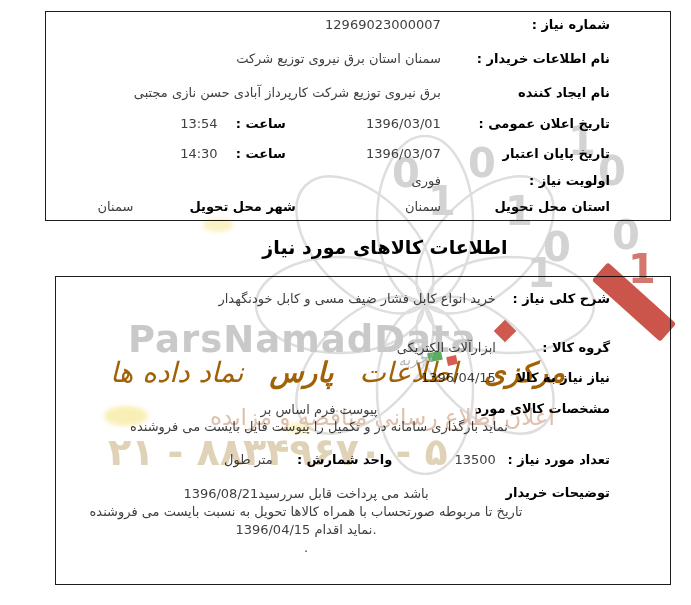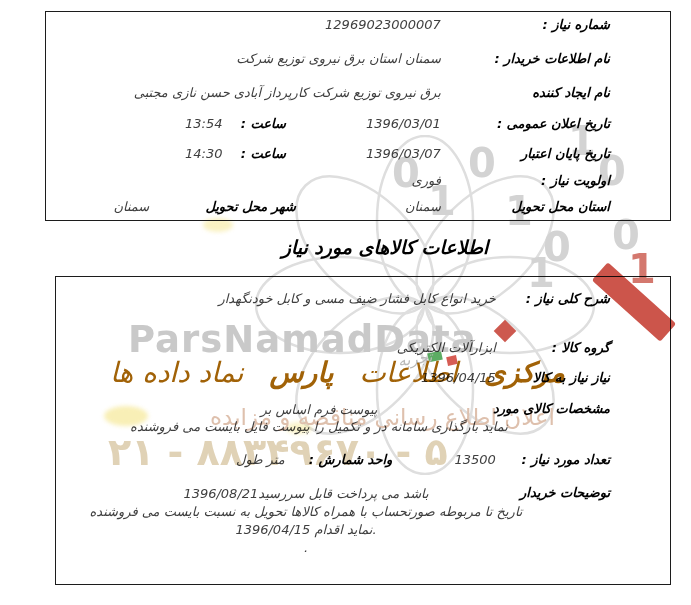--- a/index.html
+++ b/index.html
@@ -1,18 +1,18 @@
 <!DOCTYPE html>
 <html lang="fa"><head>
 <meta charset="utf-8">
 <style>
   html,body{margin:0;padding:0;background:#fff;}
   .page{position:relative;width:691px;height:605px;background:#fff;overflow:hidden;
         font-family:"DejaVu Sans",sans-serif;font-size:13px;color:#3f3f3f;direction:rtl;}
-  .content{position:absolute;inset:0;z-index:1;font-style:italic;}
+  .content{position:absolute;inset:0;z-index:1;}
   
   .box{position:absolute;border:1px solid #1c1c1c;background:transparent;}
   .box1{left:45px;top:11px;width:624px;height:208px;}
   .box2{left:55px;top:276px;width:614px;height:307px;}
   .row{position:absolute;left:0;right:0;padding-right:60px;white-space:nowrap;height:18px;}
   .lbl{display:inline-block;font-weight:bold;color:#000;vertical-align:top;}
   .box1 .lbl{width:165px;}
   .box2 .lbl{width:110px;}
   .lbl2{display:inline-block;font-weight:bold;color:#000;}
   .val{color:#3f3f3f;display:inline-block;vertical-align:top;}

